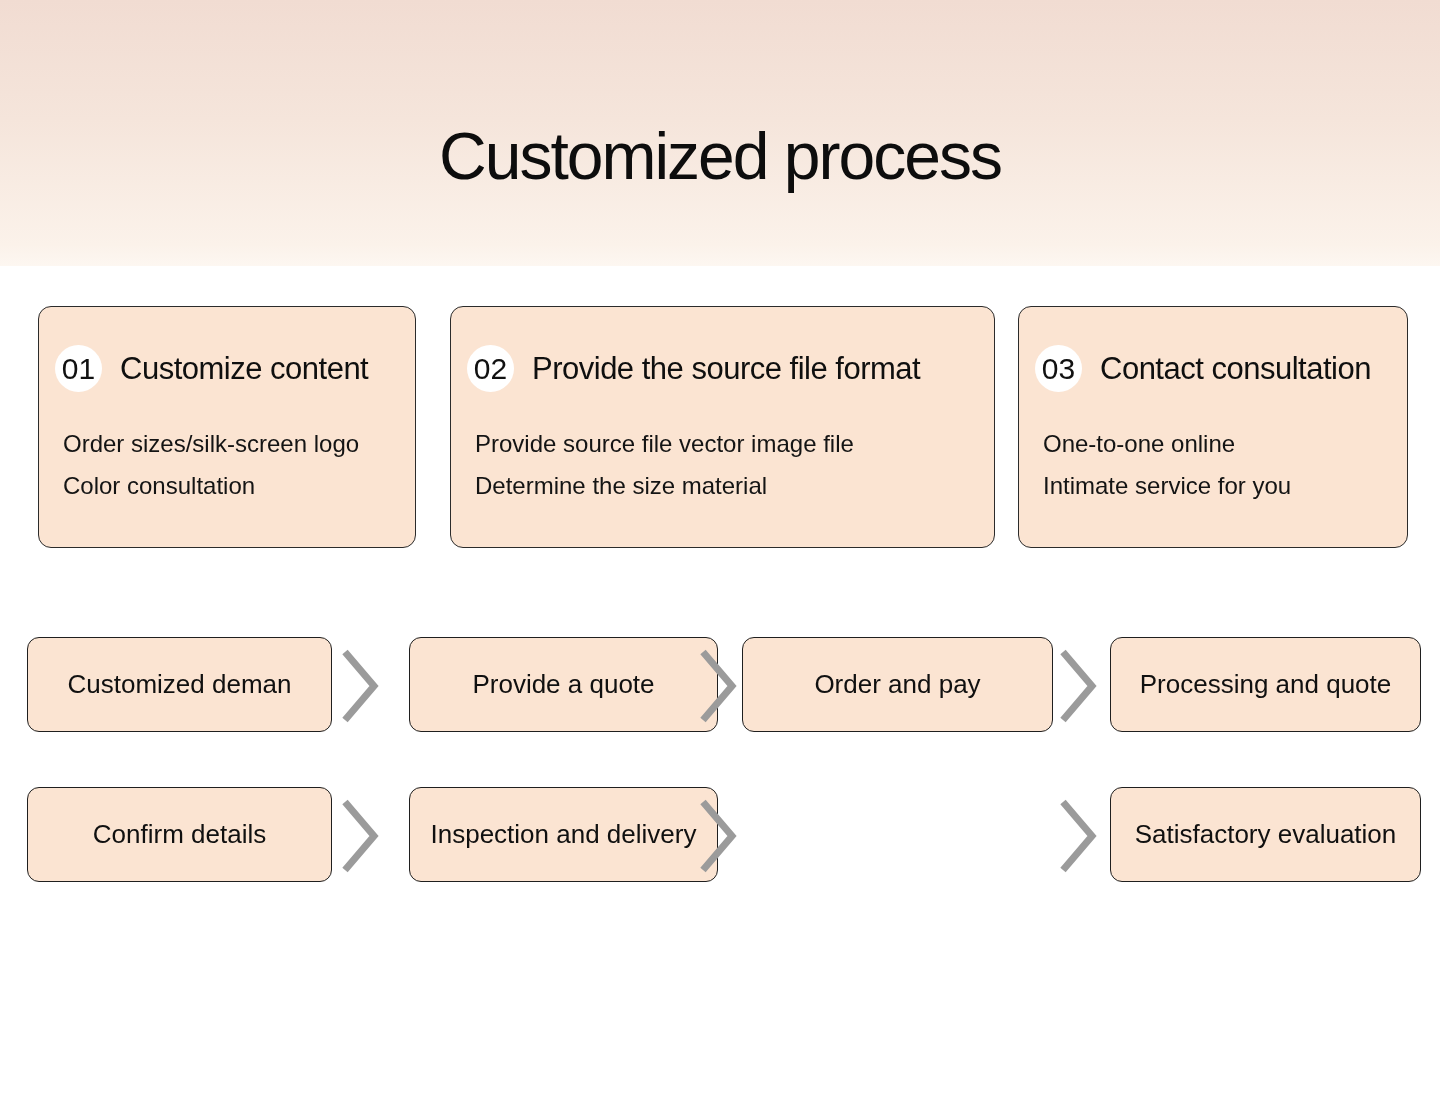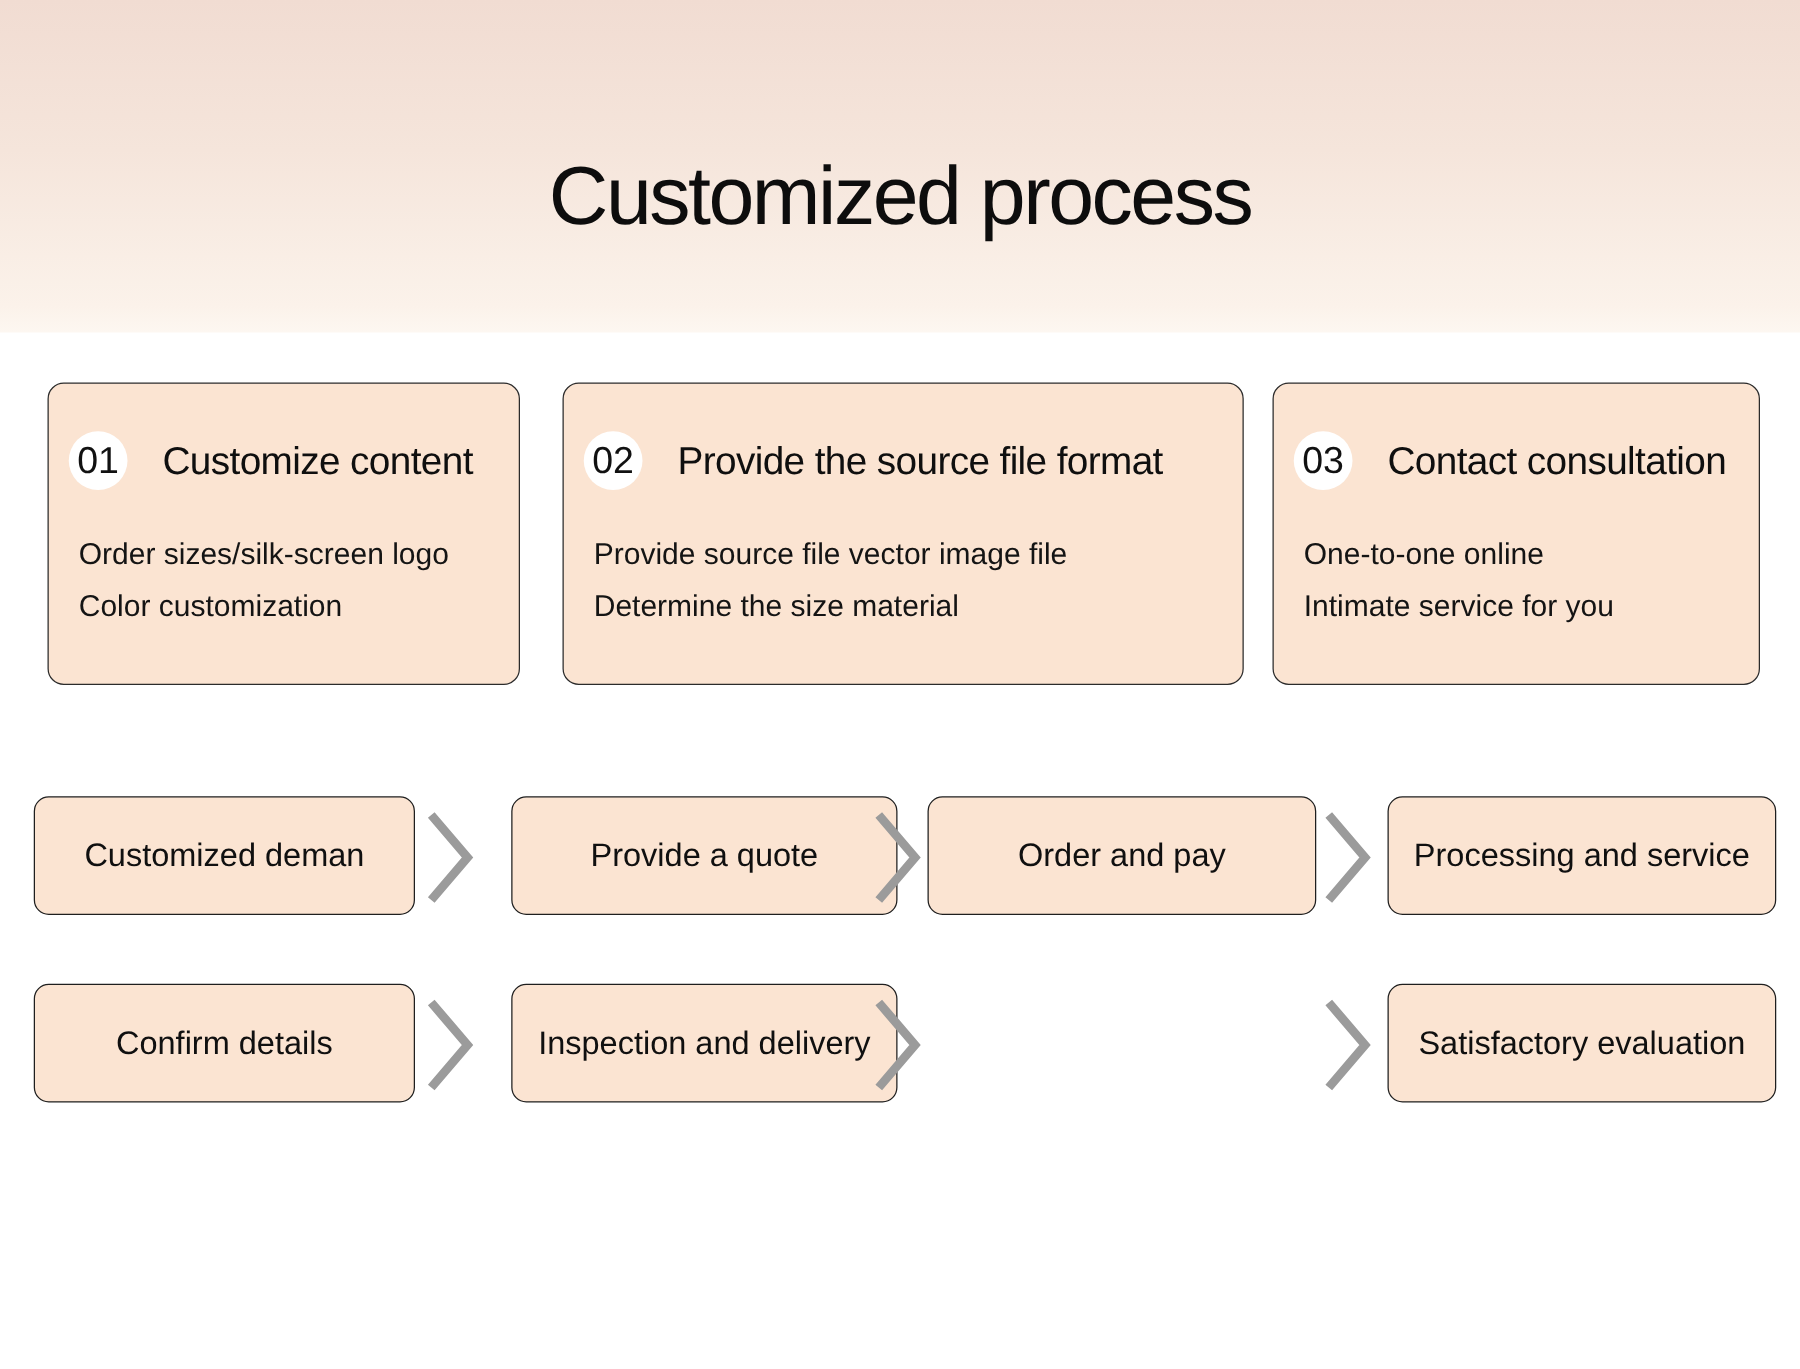--- a/index.html
+++ b/index.html
@@ -66,21 +66,21 @@
     border-radius: 50%;
     background: #ffffff;
     display: flex;
     align-items: center;
     justify-content: center;
     font-size: 30px;
     color: #111;
     flex: 0 0 auto;
   }
   .card-heading {
-    margin-left: 28px;
+    margin-left: 18px;
     font-size: 31px;
     letter-spacing: -0.5px;
     color: #0f0f0f;
   }
   .card-lines {
     position: absolute;
     left: 24px;
     top: 116px;
     right: 8px;
   }
@@ -134,21 +134,21 @@
     <div class="page-title">Customized process</div>
   </div>
 
   <div class="card c1">
     <div class="card-head">
       <span class="num-circle">01</span>
       <span class="card-heading">Customize content</span>
     </div>
     <div class="card-lines">
       <div class="card-line">Order sizes/silk-screen logo</div>
-      <div class="card-line">Color customization</div>
+      <div class="card-line">Color consultation</div>
     </div>
   </div>
 
   <div class="card c2">
     <div class="card-head">
       <span class="num-circle">02</span>
       <span class="card-heading">Provide the source file format</span>
     </div>
     <div class="card-lines">
       <div class="card-line">Provide source file vector image file</div>
@@ -178,21 +178,21 @@
     <svg viewBox="0 0 38 78">
         <polyline points="4,5 33,39 4,73" fill="none" stroke="#9b9b9b" stroke-width="7"></polyline>
       </svg>
   </span>
   <div class="flow-box row1 bx3">Order and pay</div>
   <span class="chevron row1 ch3">
     <svg viewBox="0 0 38 78">
         <polyline points="4,5 33,39 4,73" fill="none" stroke="#9b9b9b" stroke-width="7"></polyline>
       </svg>
   </span>
-  <div class="flow-box row1 bx4">Processing and service</div>
+  <div class="flow-box row1 bx4">Processing and quote</div>
 
   <div class="flow-box row2 bx1">Confirm details</div>
   <span class="chevron row2 ch1">
     <svg viewBox="0 0 38 78">
         <polyline points="4,5 33,39 4,73" fill="none" stroke="#9b9b9b" stroke-width="7"></polyline>
       </svg>
   </span>
   <div class="flow-box row2 bx2">Inspection and delivery</div>
   <span class="chevron row2 ch2">
     <svg viewBox="0 0 38 78">

